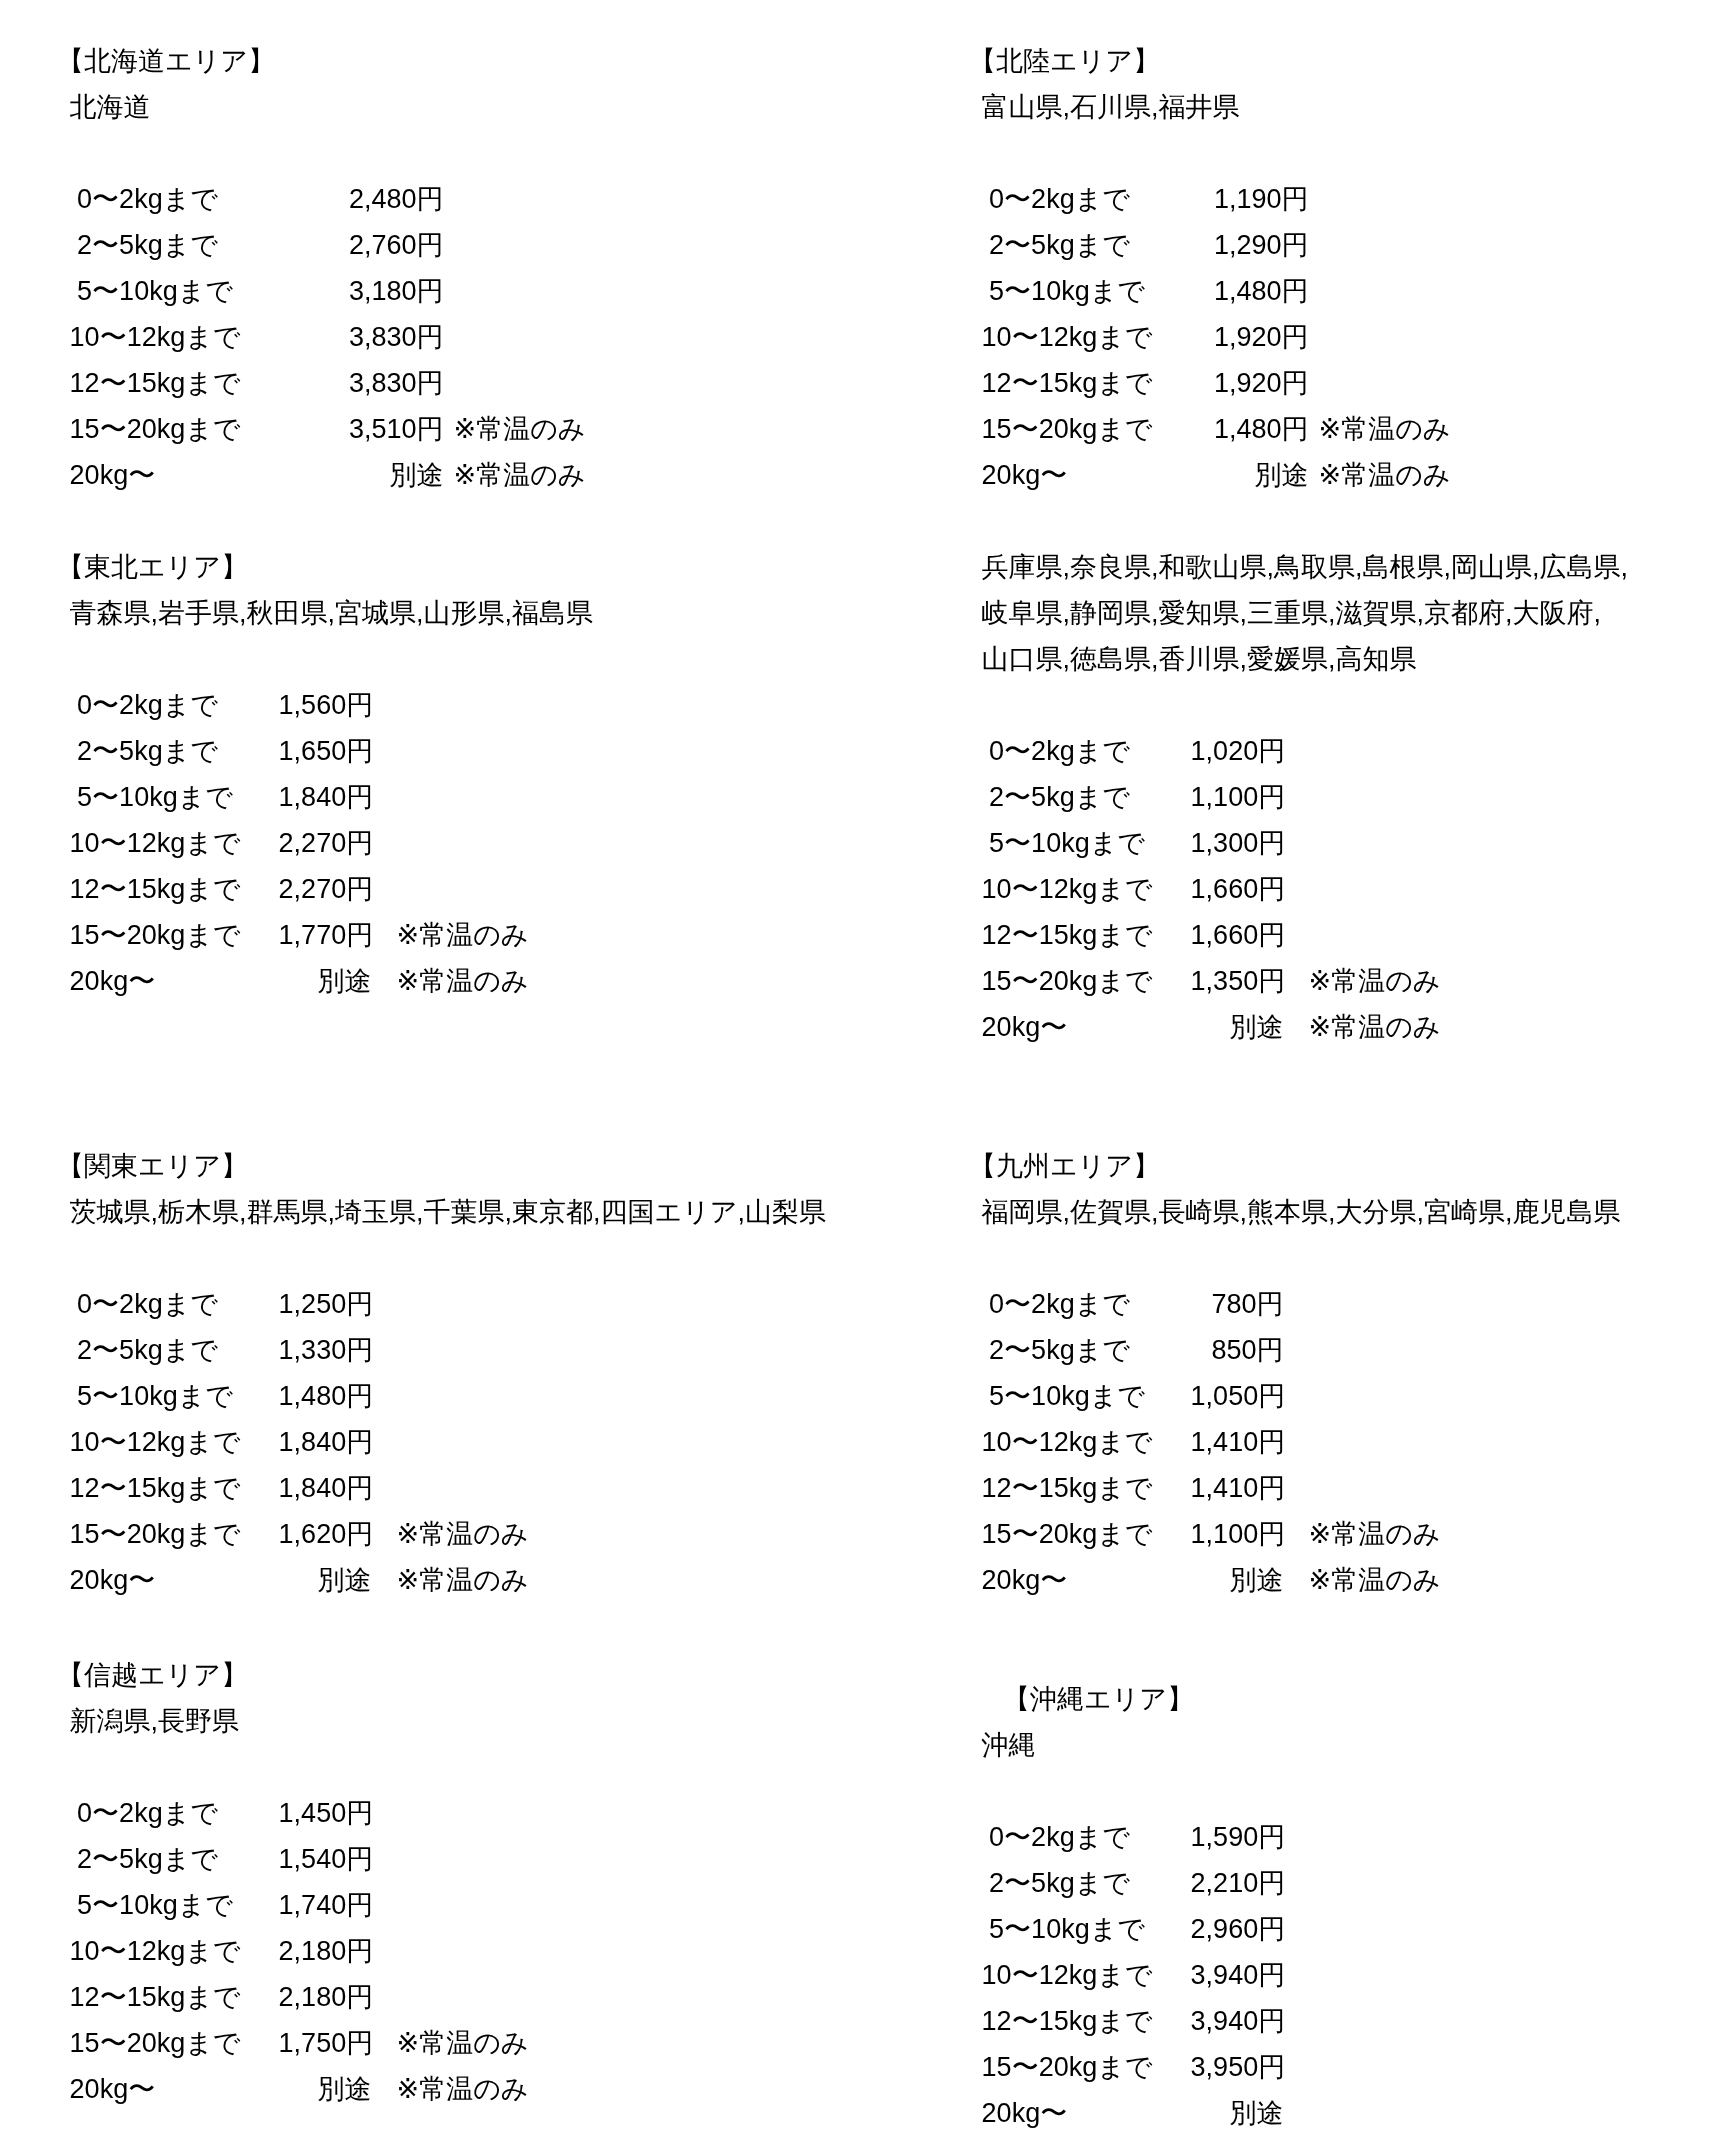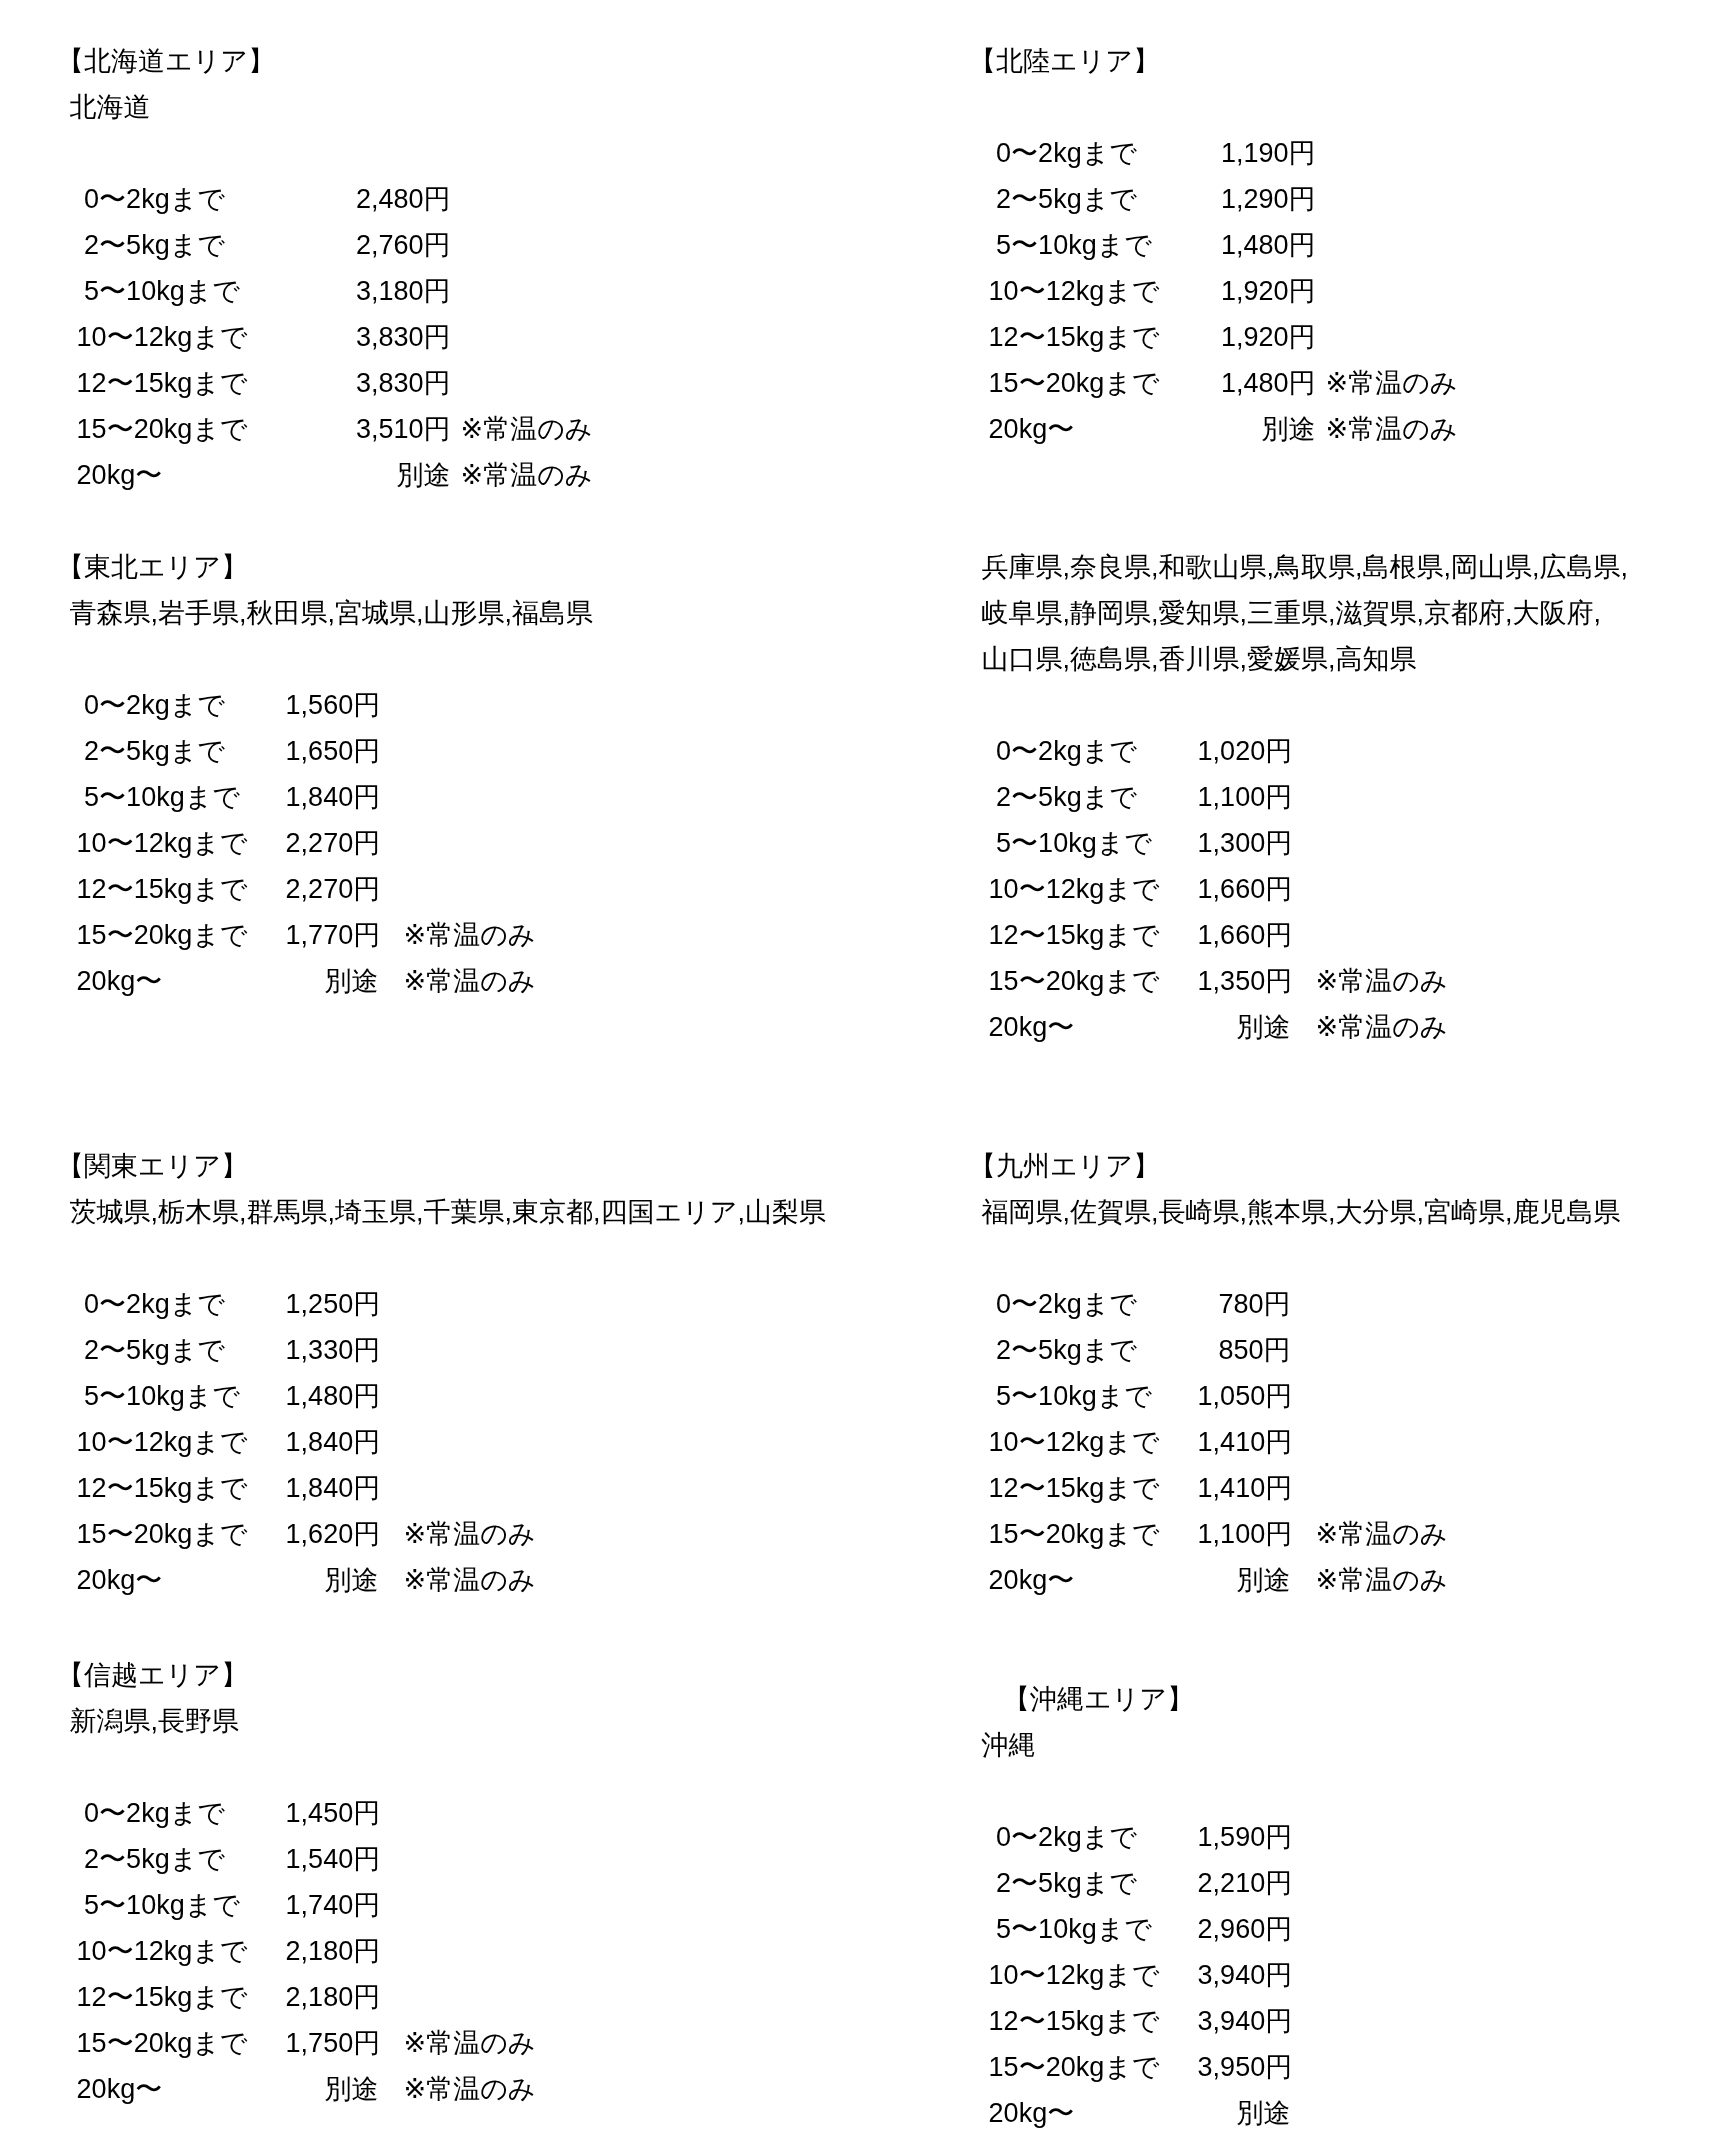--- a/index.html
+++ b/index.html
@@ -13,21 +13,21 @@
     padding:38px 0 10px 57px;
     display:grid;
     grid-template-columns:912px 1fr;
     grid-template-rows:506px 599px 509px 1fr;
   }
   .sec{overflow:visible;}
   .title{white-space:pre;}
   .pref-line,.rate-row{margin-left:12.6px;white-space:pre;}
   .rows{margin-top:46px;}
   .rate-row{display:flex;align-items:baseline;}
-  .lbl{display:inline-block;width:181px;white-space:pre;margin-left:7px;}
+  .lbl{display:inline-block;width:181px;white-space:pre;}
   .val{display:inline-block;width:93px;text-align:right;white-space:pre;margin-left:28px;}
   .s-hokkaido .val{width:165px;}
   .s-hokuriku .val{width:118px;}
   .note{margin-left:25px;white-space:pre;}
   .s-hokkaido .note,.s-hokuriku .note{margin-left:10px;}
   .s-okinawa .title{margin-left:34px;margin-top:24px;}
 </style>
 </head>
 <body>
 
@@ -44,20 +44,23 @@
         <div class="rate-row"><span class="lbl"> 5〜10kgまで</span><span class="val">3,180円</span></div>
         <div class="rate-row"><span class="lbl">10〜12kgまで</span><span class="val">3,830円</span></div>
         <div class="rate-row"><span class="lbl">12〜15kgまで</span><span class="val">3,830円</span></div>
         <div class="rate-row"><span class="lbl">15〜20kgまで</span><span class="val">3,510円</span><span class="note">※常温のみ</span></div>
         <div class="rate-row"><span class="lbl">20kg〜</span><span class="val">別途</span><span class="note">※常温のみ</span></div>
       </div>
   </section>
 
   <section class="sec s-hokuriku">
     <div class="title">【北陸エリア】</div>
+    <div class="prefs">
+        <div class="pref-line">富山県,石川県,福井県</div>
+      </div>
     <div class="rows">
         <div class="rate-row"><span class="lbl"> 0〜2kgまで</span><span class="val">1,190円</span></div>
         <div class="rate-row"><span class="lbl"> 2〜5kgまで</span><span class="val">1,290円</span></div>
         <div class="rate-row"><span class="lbl"> 5〜10kgまで</span><span class="val">1,480円</span></div>
         <div class="rate-row"><span class="lbl">10〜12kgまで</span><span class="val">1,920円</span></div>
         <div class="rate-row"><span class="lbl">12〜15kgまで</span><span class="val">1,920円</span></div>
         <div class="rate-row"><span class="lbl">15〜20kgまで</span><span class="val">1,480円</span><span class="note">※常温のみ</span></div>
         <div class="rate-row"><span class="lbl">20kg〜</span><span class="val">別途</span><span class="note">※常温のみ</span></div>
       </div>
   </section>

